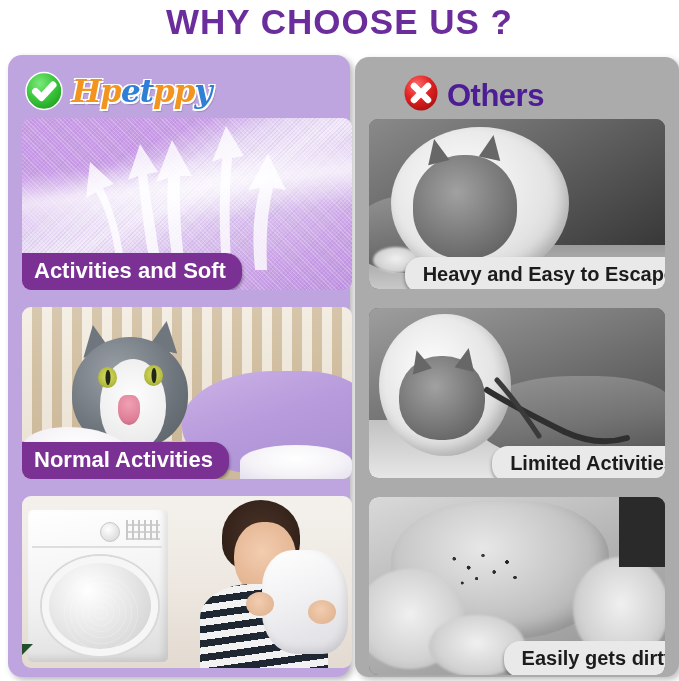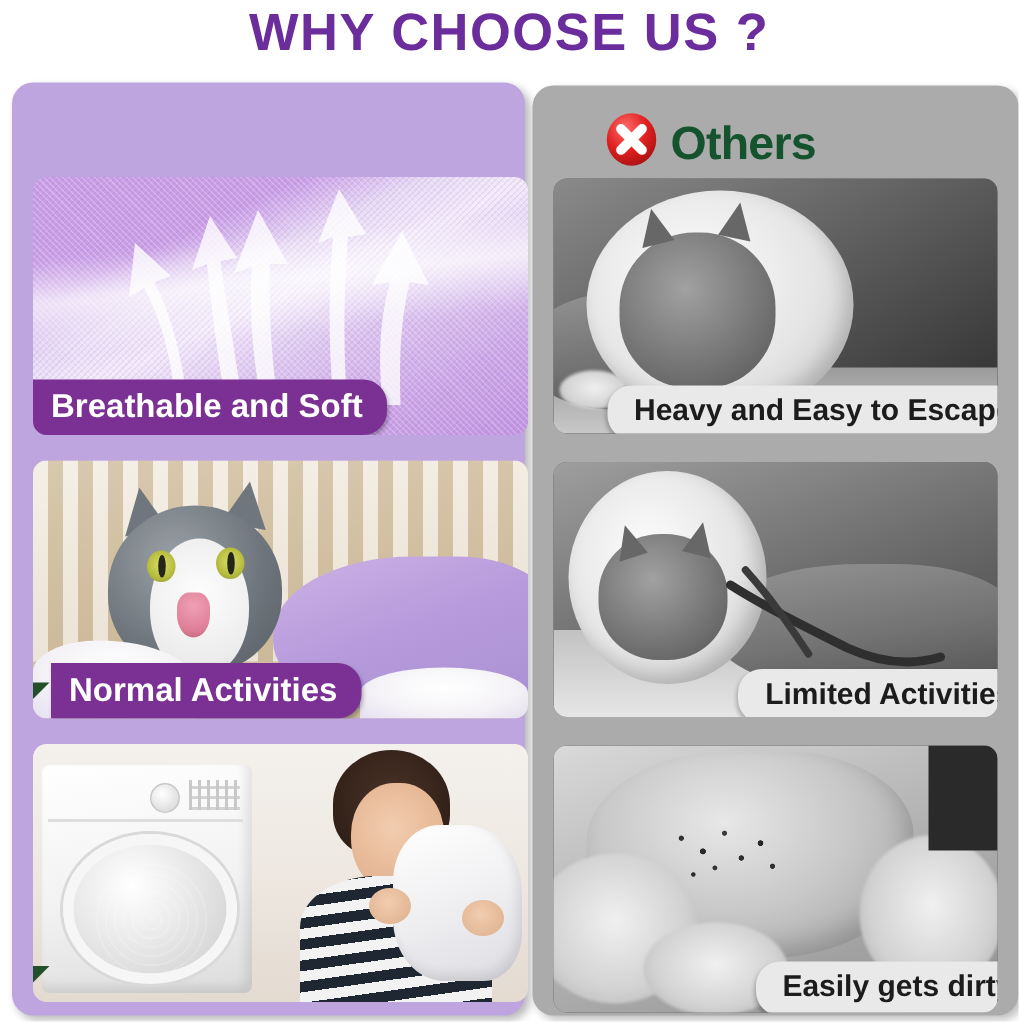--- a/index.html
+++ b/index.html
@@ -82,21 +82,21 @@
   .brand-logo .c-blue {
     color: #2F7FD6;
     text-shadow: -1.5px -1.5px 0 #fff, 1.5px -1.5px 0 #fff,
                  -1.5px 1.5px 0 #fff, 1.5px 1.5px 0 #fff,
                  2px 3px 1px rgba(0,0,0,0.18);
   }
 
   .others-label {
     font-size: 31px;
     font-weight: bold;
-    color: #14532d;
+    color: #4c1d95;
     letter-spacing: -0.5px;
     line-height: 1;
   }
 
   
   .card {
     position: absolute;
     border-radius: 9px;
     overflow: hidden;
   }
@@ -340,38 +340,56 @@
     filter: blur(1px);
   }
 </style>
 </head>
 <body>
 
 <div class="page-title">WHY CHOOSE US ?</div>
 
 <div class="panel panel-good">
 
+  <div class="panel-head head-good">
+    <span class="mark-icon">
+      <svg width="44" height="44" viewBox="0 0 44 44">
+        <defs>
+          <radialGradient id="grnG" cx="38%" cy="30%" r="75%">
+            <stop offset="0%" stop-color="#7BE87B"></stop>
+            <stop offset="55%" stop-color="#3DC83D"></stop>
+            <stop offset="100%" stop-color="#23A123"></stop>
+          </radialGradient>
+        </defs>
+        <ellipse cx="22" cy="22" rx="18" ry="18.5" fill="url(#grnG)" stroke="#ffffff" stroke-width="1.5"></ellipse>
+        <path d="M13.5 22.5 L19.5 28.5 L31 16" fill="none" stroke="#ffffff" stroke-width="7" stroke-linecap="round" stroke-linejoin="round"></path>
+      </svg>
+    </span>
+    <span class="brand-logo">
+      <span class="c-orange">Hp</span><span class="c-blue">et</span><span class="c-orange">pp</span><span class="c-blue">y</span>
+    </span>
+  </div>
 
   <div class="card card-good card-r1">
     <div class="imgwrap">
       <div class="fabric-bg"></div>
       <div class="fabric-mesh"></div>
       <div class="fabric-sheen"></div>
       <svg width="330" height="172" viewBox="0 0 330 172" style="position:absolute;inset:0;">
         <g fill="#ffffff" opacity="0.78">
           <path d="M95 150 C92 120 86 96 74 74 L64 80 L68 44 L92 66 L81 70 C92 92 99 118 103 150 Z"></path>
           <path d="M128 148 C122 112 119 86 116 58 L106 62 L118 26 L136 54 L125 56 C129 86 134 112 139 148 Z"></path>
           <path d="M152 150 C146 116 144 88 146 60 L134 64 L150 22 L170 58 L158 58 C157 90 159 118 163 150 Z"></path>
           <path d="M200 146 C197 112 197 78 200 40 L190 44 L204 8 L222 38 L210 40 C207 76 207 110 209 146 Z"></path>
           <path d="M233 152 C230 120 231 96 238 70 L226 72 L246 36 L264 72 L251 70 C245 96 244 120 245 152 Z"></path>
         </g>
       </svg>
     </div>
     <div class="notch notch-good" style="top:148px;"></div>
-    <div class="chip chip-good" style="bottom:0;">Breathable and Soft</div>
+    <div class="chip chip-good" style="bottom:0;">Activities and Soft</div>
   </div>
 
   <div class="card card-good card-r2">
     <div class="imgwrap lbl-room">
       <div class="curtain-stripes"></div>
       <div class="garment-purple" style="left:160px; top:64px; width:186px; height:104px;"></div>
       <div class="cat-ear" style="left:58px; top:18px;
            border-left:16px solid transparent; border-right:13px solid transparent;
            border-bottom:30px solid #6f767d; transform:rotate(-12deg);"></div>
       <div class="cat-ear" style="left:128px; top:14px;
@@ -380,21 +398,21 @@
       <div class="cat-head" style="left:50px; top:30px; width:116px; height:112px;"></div>
       <div class="cat-face-white" style="left:78px; top:52px; width:66px; height:92px;"></div>
       <div class="cat-eye" style="left:76px; top:60px;"></div>
       <div class="cat-eye" style="left:122px; top:58px;"></div>
       <div class="cat-tongue" style="left:96px; top:88px; width:22px; height:30px;"></div>
       <div class="bowl" style="left:4px; top:132px; width:84px; height:36px;"></div>
       <div class="fur-white" style="left:0; top:120px; width:110px; height:52px; border-radius:40% 60% 0 0;"></div>
       <div class="fur-white" style="left:218px; top:138px; width:112px; height:34px; border-radius:50% 50% 0 0;"></div>
     </div>
     <div class="notch notch-good" style="top:148px;"></div>
-    <div class="chip chip-good" style="bottom:0;margin-left:12px;">Normal Activities</div>
+    <div class="chip chip-good" style="bottom:0;">Normal Activities</div>
   </div>
 
   <div class="card card-good card-r3">
     <div class="imgwrap laundry-bg">
       <div class="washer">
         <div class="washer-top"></div>
         <div class="washer-knob"></div>
         <div class="washer-panel-dots"></div>
         <div class="washer-door">
             <div class="washer-drum"></div>

